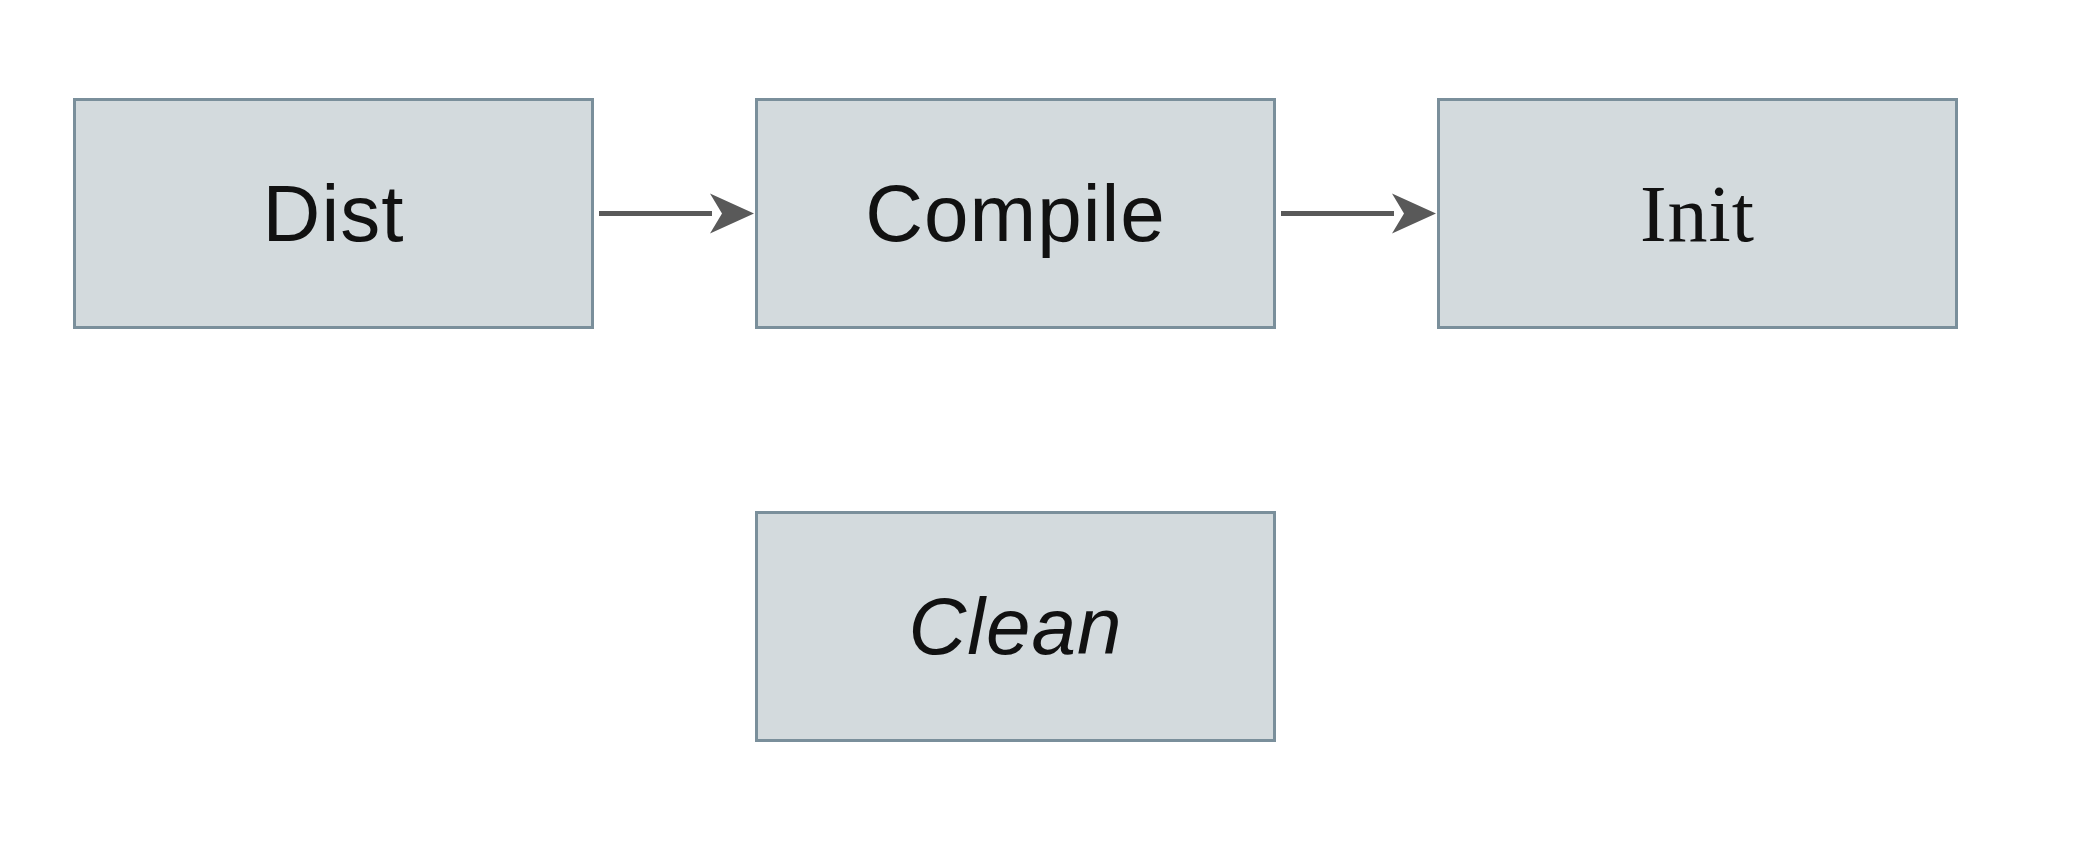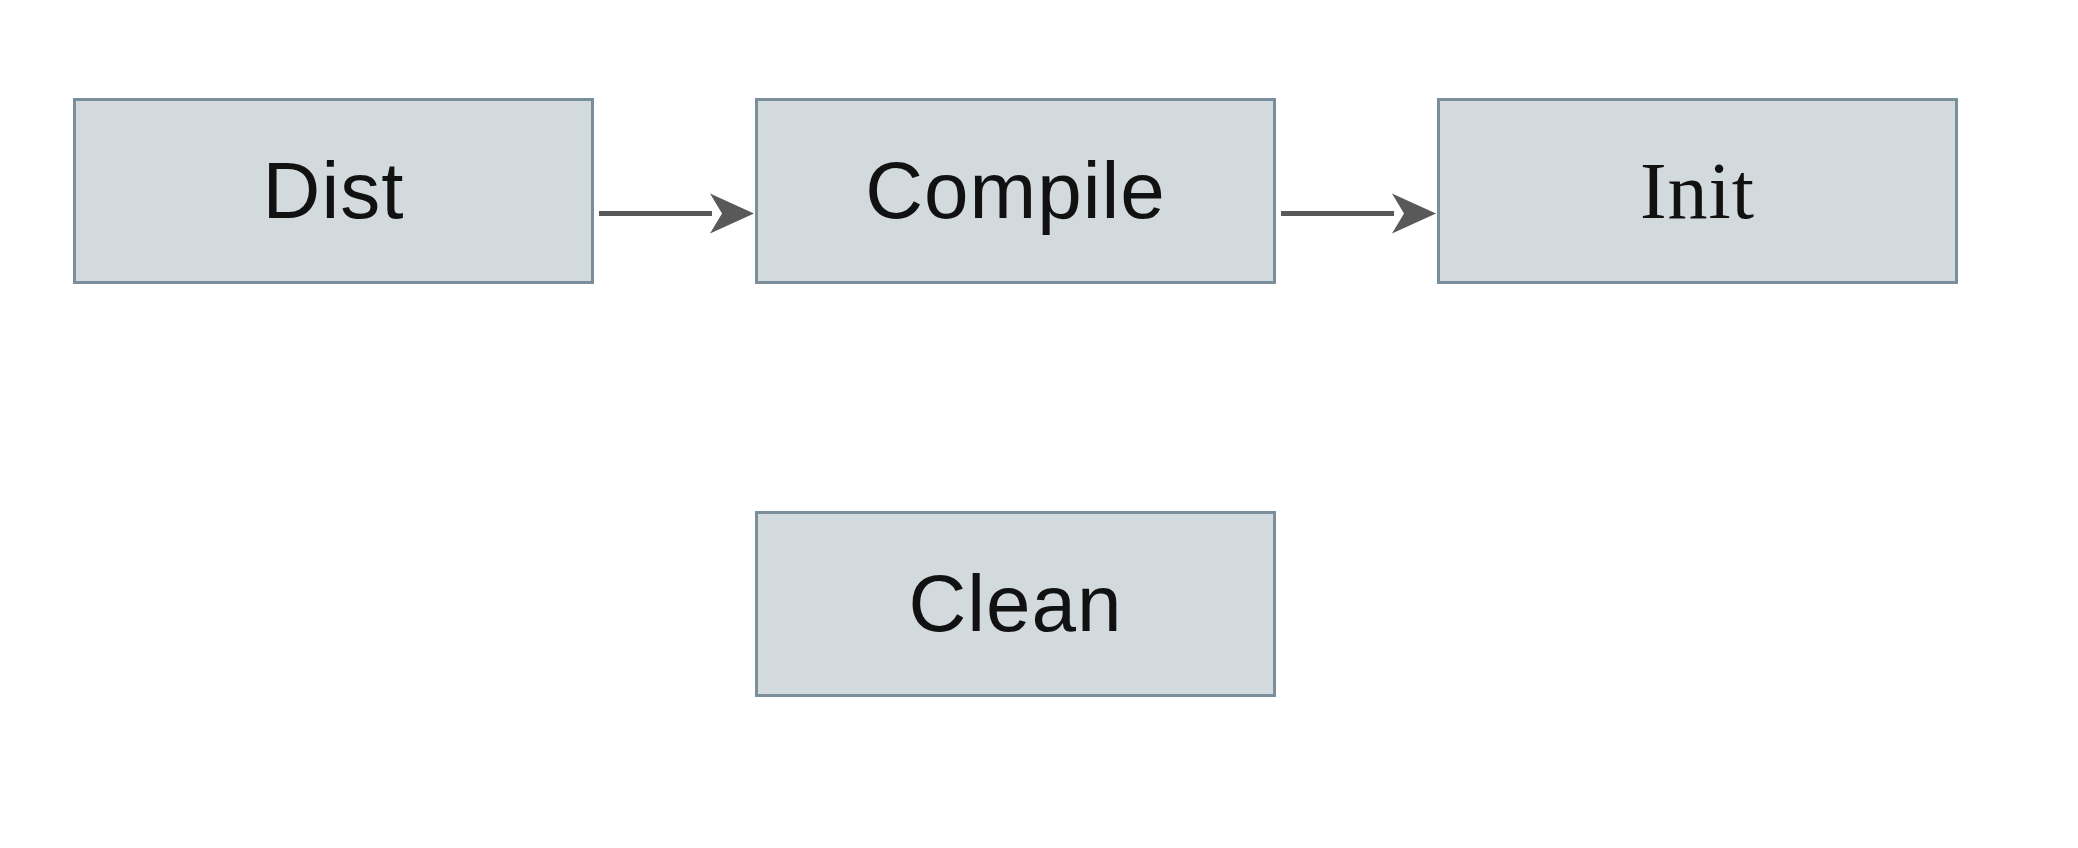--- a/index.html
+++ b/index.html
@@ -14,39 +14,39 @@
     font-family: "Liberation Sans", sans-serif;
     overflow: hidden;
   }
   .canvas {
     position: absolute;
     inset: 0;
   }
   .node {
     position: absolute;
     width: 521px;
-    height: 186px;
+    height: 231px;
     box-sizing: border-box;
     background: var(--node-fill, #d3dadd);
     border: 3px solid var(--node-border, #7a8f9b);
     display: flex;
     align-items: center;
     justify-content: center;
   }
   .node-label {
     font-size: 80px;
     line-height: 1;
     letter-spacing: 1px;
     color: var(--text-color, #111111);
     white-space: nowrap;
   }
   #node-dist    { left: 73px;   top: 98px;  }
   #node-compile { left: 755px;  top: 98px;  }
   #node-init    { left: 1437px; top: 98px; font-family: Liberation Serif, serif;  }
-  #node-clean   { left: 755px;  top: 511px; }
+  #node-clean   { left: 755px;  top: 511px; font-style: italic; }
   svg.edges {
     position: absolute;
     inset: 0;
     width: 2078px;
     height: 848px;
     pointer-events: none;
   }
   svg.edges line {
     stroke: var(--arrow-color, #595959);
     stroke-width: 5;

